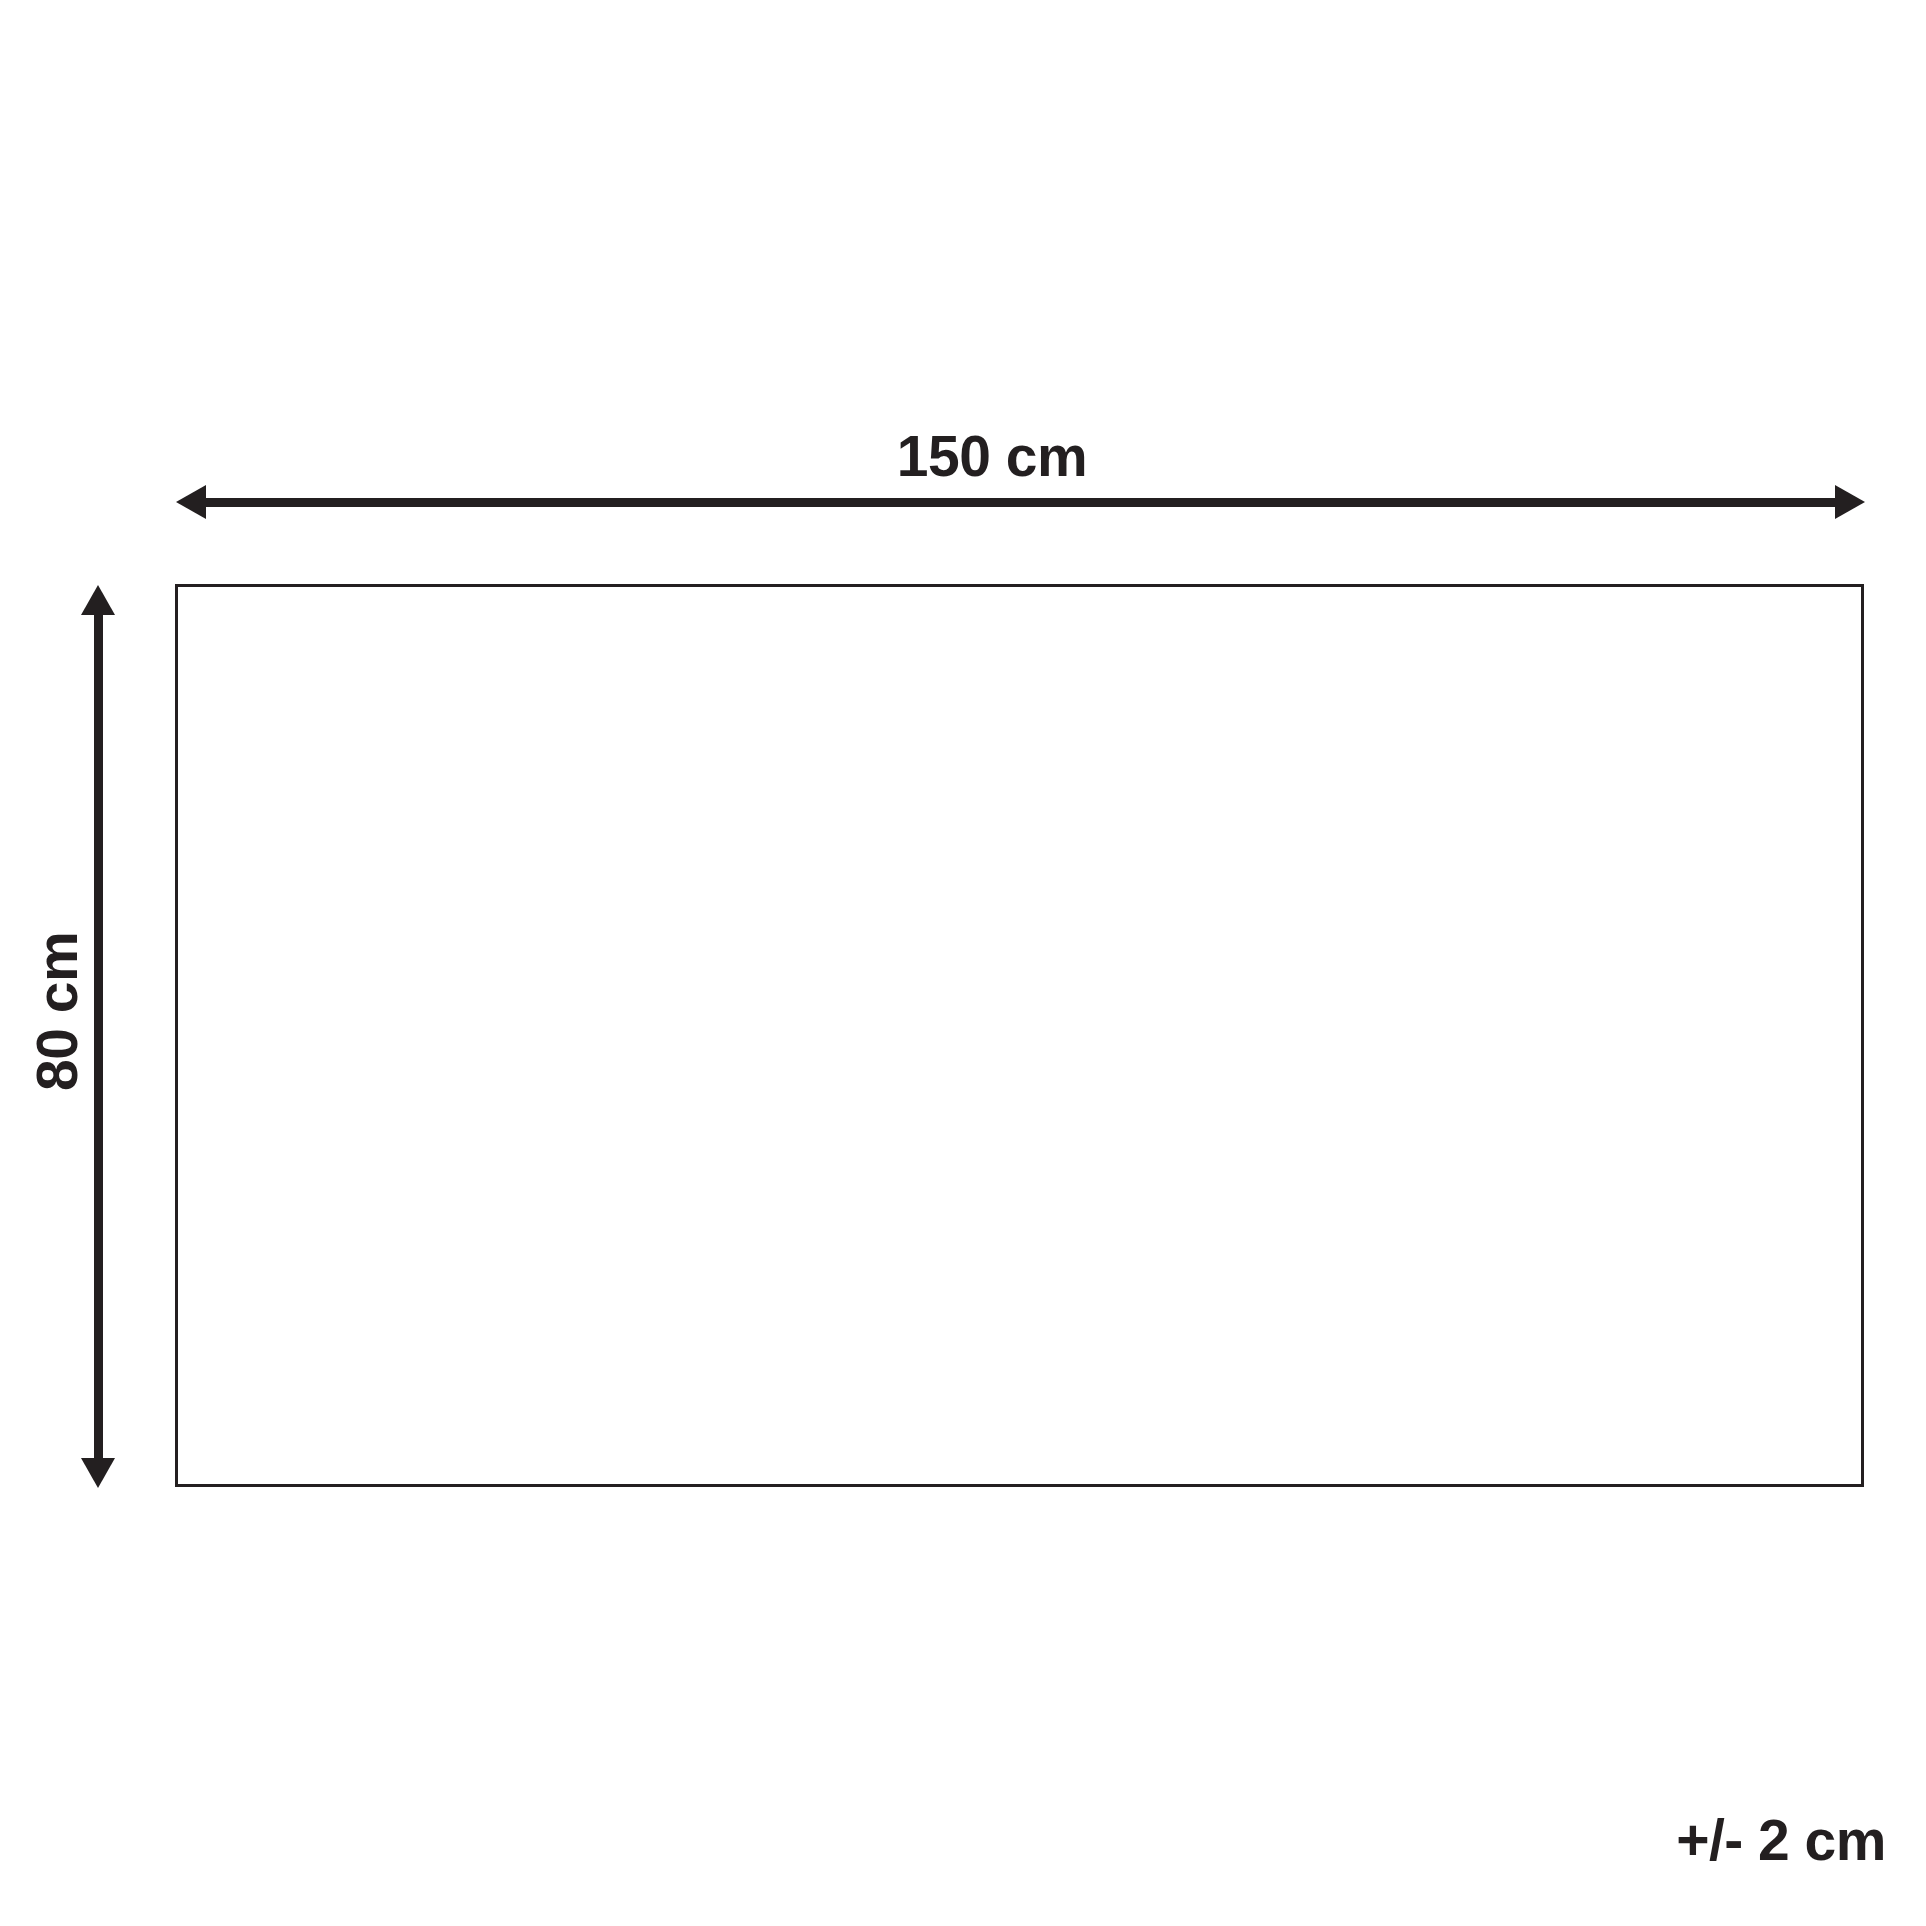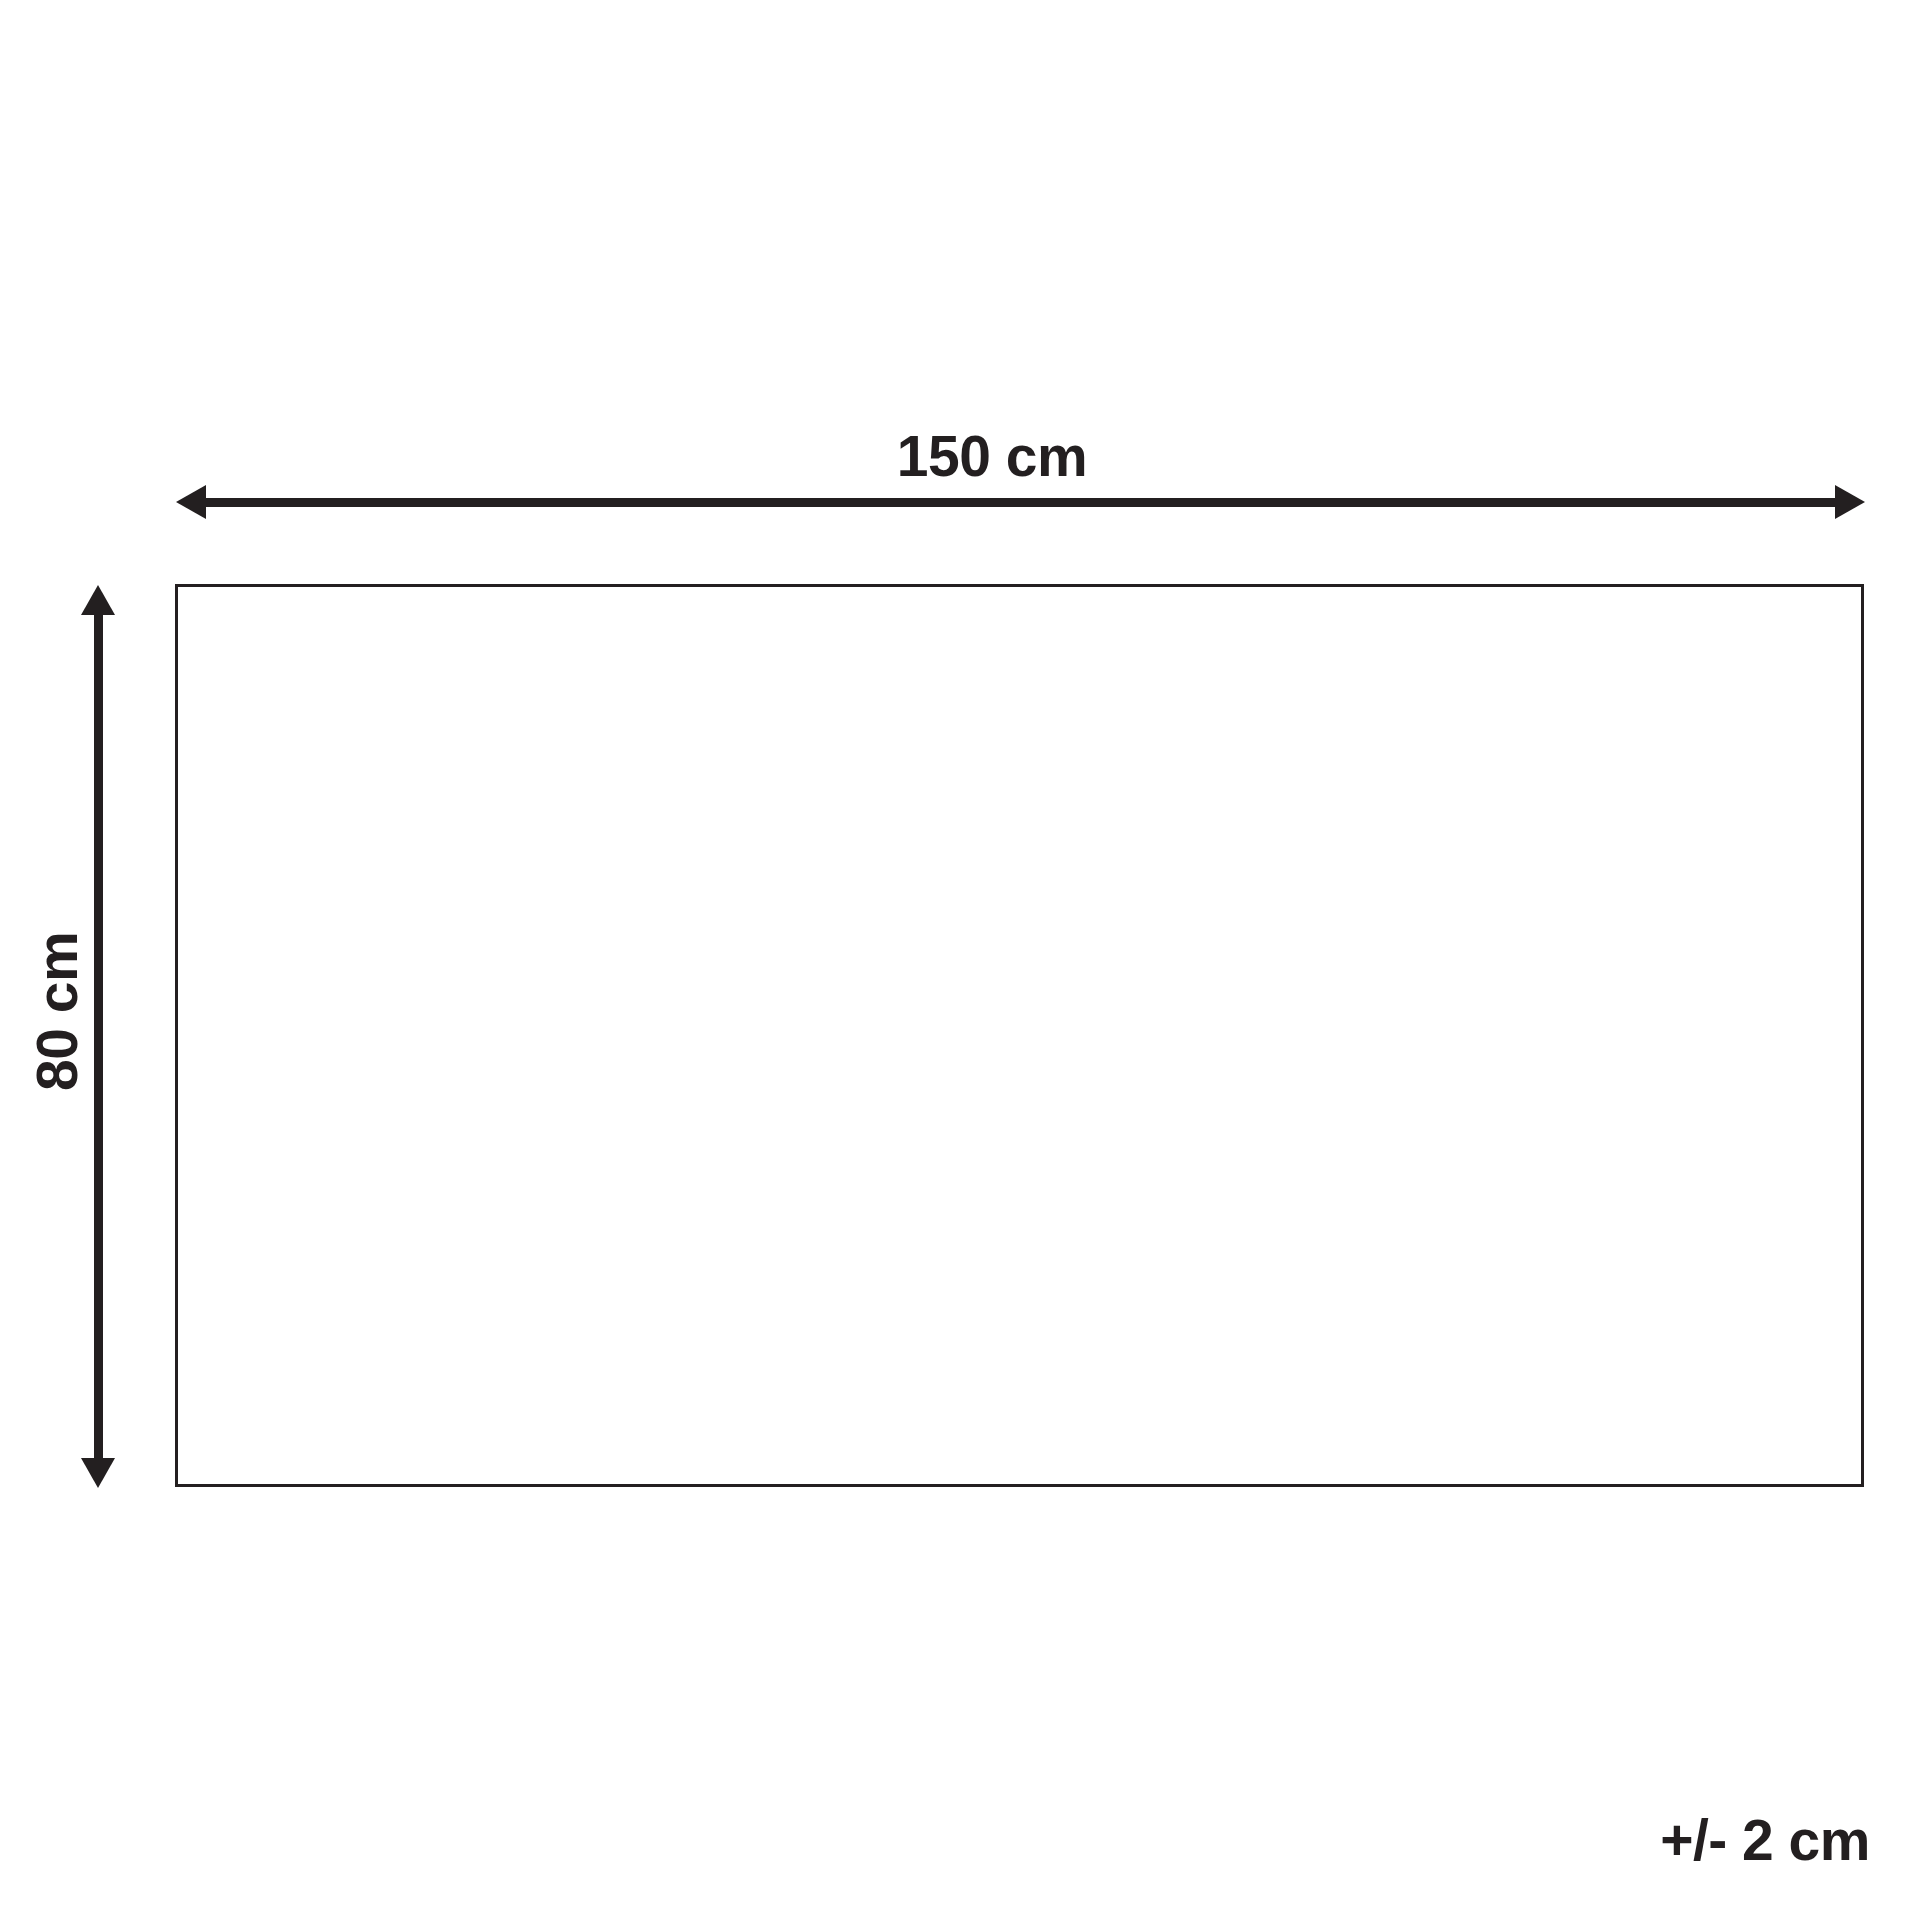--- a/index.html
+++ b/index.html
@@ -104,21 +104,21 @@
   .height-label{
     left:-232px;
     top:978px;
     width:578px;
     height:67px;
     line-height:67px;
     text-align:center;
     transform:rotate(-90deg);
   }
   .tolerance-label{
-    right:56px;
+    right:40px;
     bottom:57px;
     line-height:58px;
     text-align:right;
   }
 </style>
 </head>
 <body>
 
 <div class="canvas">
 

